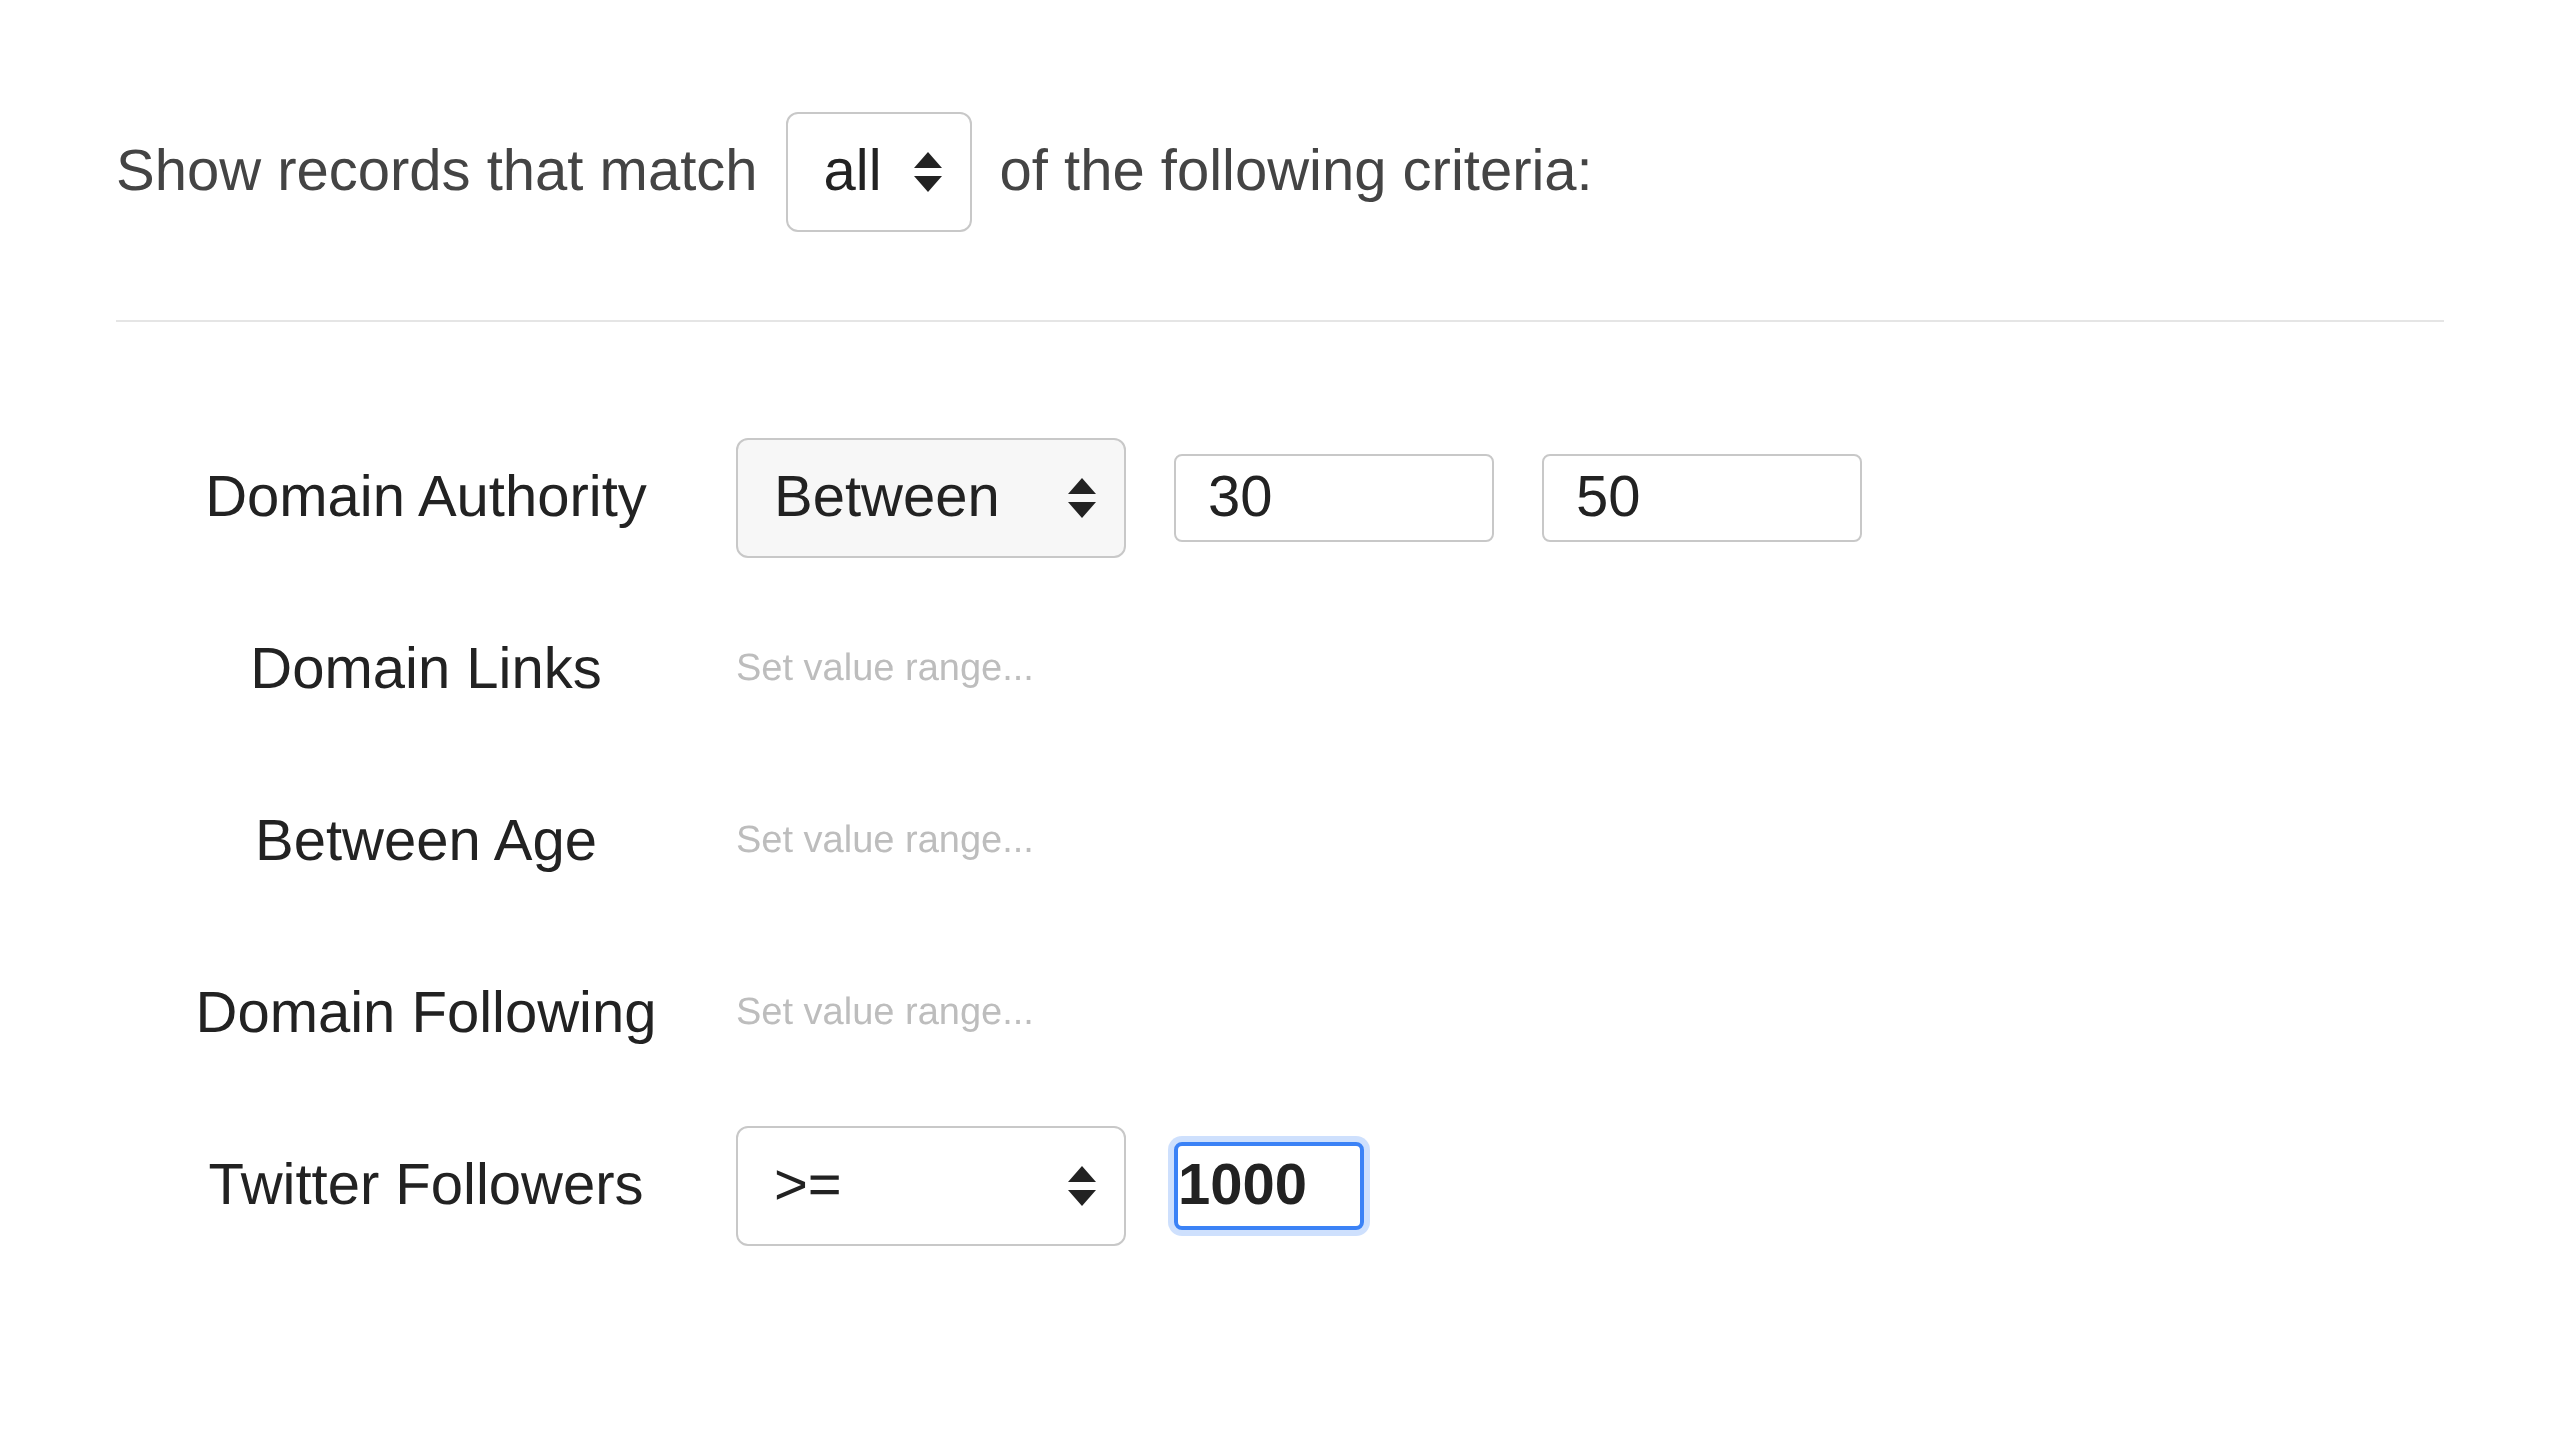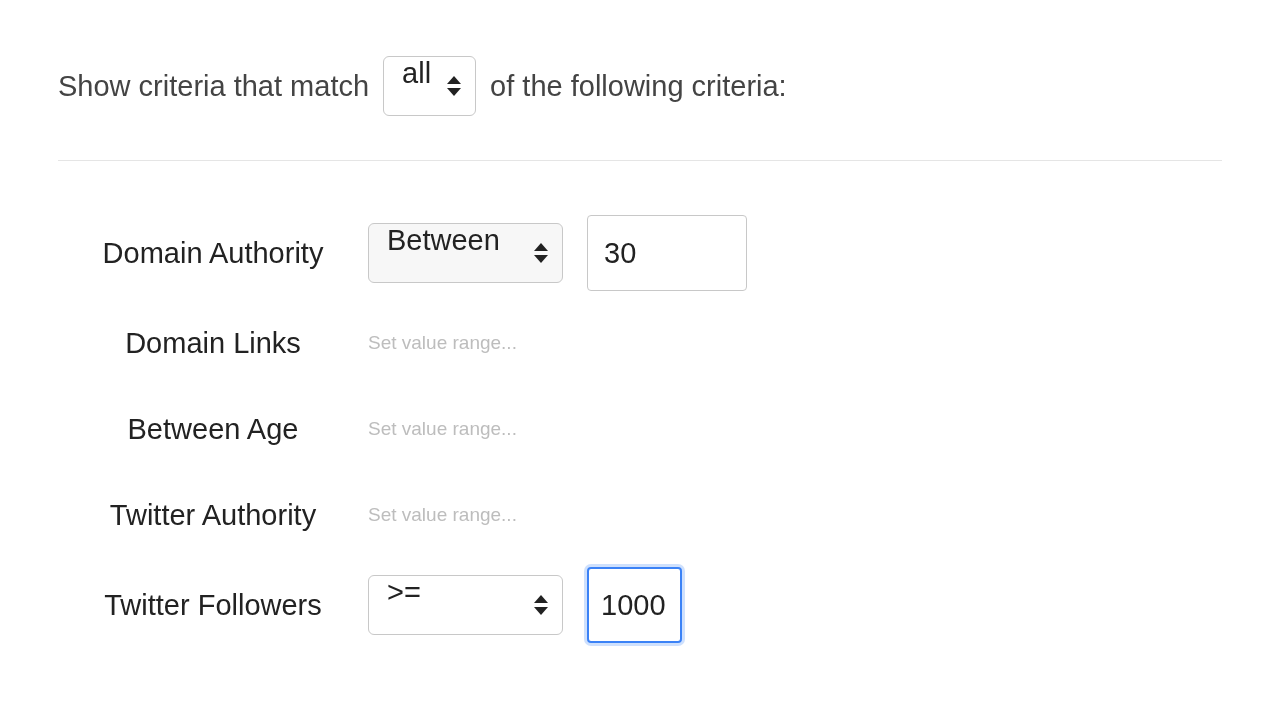--- a/index.html
+++ b/index.html
@@ -21,20 +21,21 @@
       flex-wrap: wrap;
       color: #444;
     }
     .header-row .text {
       font-size: 29px;
       color: #444;
     }
     .select-wrap {
       position: relative;
       display: inline-flex;
+      align-items: center;
       border: 1px solid #c8c8c8;
       border-radius: 6px;
       background: #fff;
       height: 60px;
       padding: 0 44px 0 18px;
       cursor: pointer;
     }
     .select-wrap.shaded {
       background: #f7f7f7;
     }
@@ -96,49 +97,50 @@
       font-size: 19px;
       color: #bdbdbd;
       background: transparent;
       border: none;
       cursor: pointer;
       text-align: left;
       font-family: inherit;
       padding: 6px 0;
     }
     .num-input {
-      height: 76px;
+      height: 44px;
       border: 1px solid #c8c8c8;
       border-radius: 4px;
       font-size: 29px;
       padding: 0 16px;
       color: #222;
       background: #fff;
       font-family: inherit;
       outline: none;
       width: 160px;
     }
     .num-input.focused {
       border: 2px solid #3b82f6;
       box-shadow: 0 0 0 3px rgba(59,130,246,0.25);
       width: 95px;
-      padding: 0 12px;
+      padding: 0 0;
+      font-weight: bold;
     }
     .op-select {
       width: 195px;
     }
     .between-select {
       width: 195px;
     }
   </style>
 </head>
 <body>
 
 <div class="header-row">
-  <span class="text">Show criteria that match</span>
+  <span class="text">Show records that match</span>
   <div class="select-wrap">
     <span class="select-value">all</span>
     <span class="select-caret">
       <span class="tri-up"></span>
       <span class="tri-down"></span>
     </span>
   </div>
   <span class="text">of the following criteria:</span>
 </div>
 
@@ -148,39 +150,40 @@
   <div class="criteria-label">Domain Authority</div>
   <div class="criteria-controls">
     <div class="select-wrap shaded between-select">
       <span class="select-value">Between</span>
       <span class="select-caret">
         <span class="tri-up"></span>
         <span class="tri-down"></span>
       </span>
     </div>
     <input class="num-input" type="text" value="30" style="">
+    <input class="num-input" type="text" value="50" style="">
   </div>
 </div>
 
 <div class="criteria-row">
   <div class="criteria-label">Domain Links</div>
   <div class="criteria-controls">
     <button class="placeholder-btn">Set value range...</button>
   </div>
 </div>
 
 <div class="criteria-row">
   <div class="criteria-label">Between Age</div>
   <div class="criteria-controls">
     <button class="placeholder-btn">Set value range...</button>
   </div>
 </div>
 
 <div class="criteria-row">
-  <div class="criteria-label">Twitter Authority</div>
+  <div class="criteria-label">Domain Following</div>
   <div class="criteria-controls">
     <button class="placeholder-btn">Set value range...</button>
   </div>
 </div>
 
 <div class="criteria-row">
   <div class="criteria-label">Twitter Followers</div>
   <div class="criteria-controls">
     <div class="select-wrap op-select">
       <span class="select-value">&gt;=</span>

